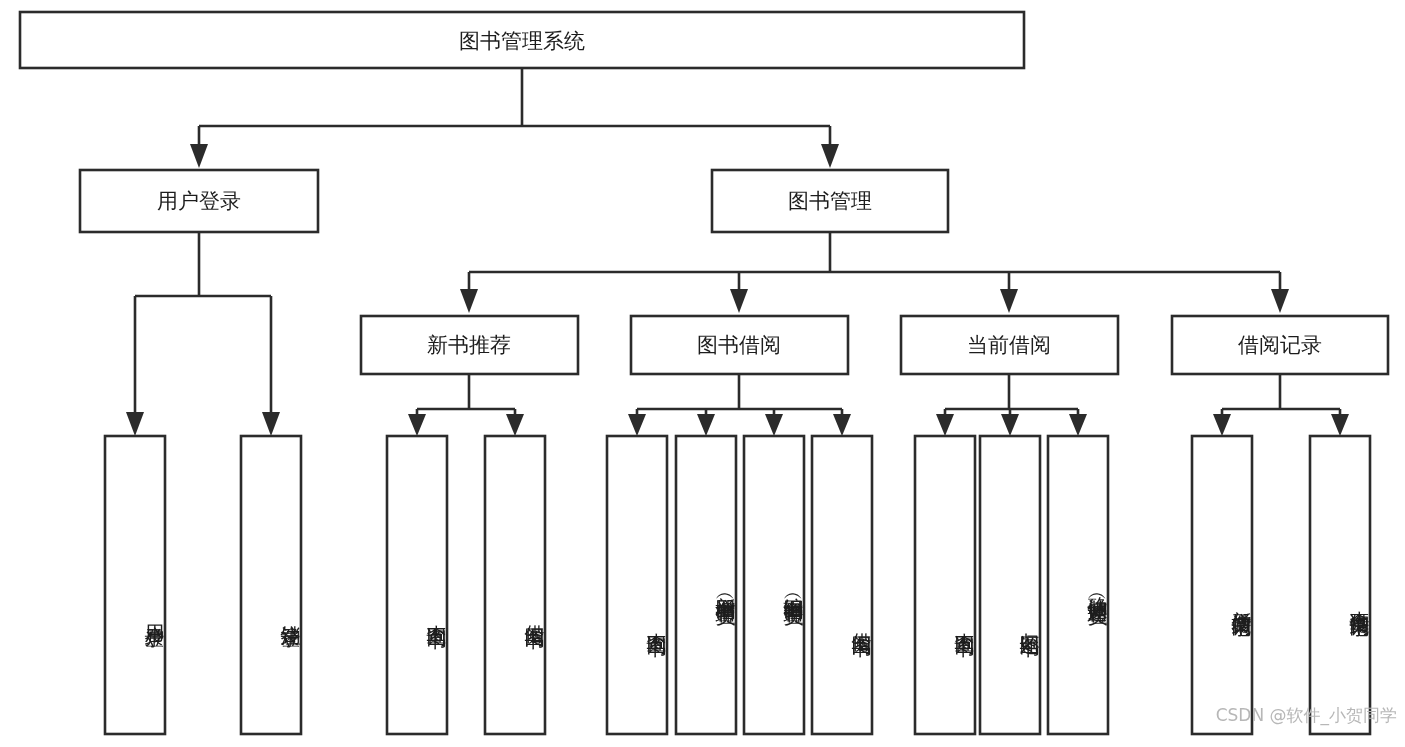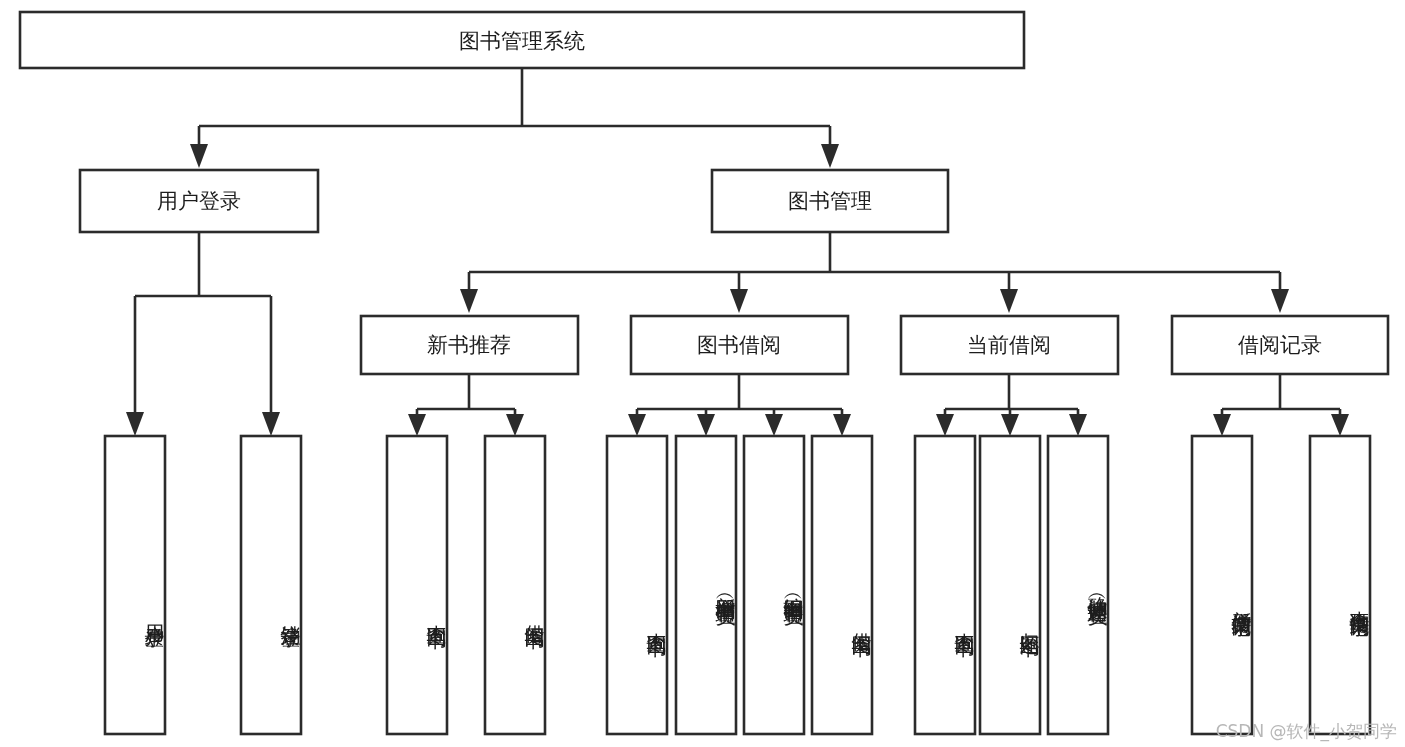--- a/index.html
+++ b/index.html
@@ -58,21 +58,21 @@
     line-height: 1;
     display: flex;
     align-items: flex-start;
     justify-content: center;
     white-space: nowrap;
     pointer-events: none;
   }
   .watermark {
     position: absolute;
     right: 8px;
-    bottom: 4px;
+    bottom: 20px;
     font-family: "DejaVu Sans", "Liberation Sans", sans-serif;
     font-size: 17px;
     color: #b7b7b7;
     white-space: nowrap;
   }
 </style>
 </head>
 <body>
 
 <div id="diagram-root">

